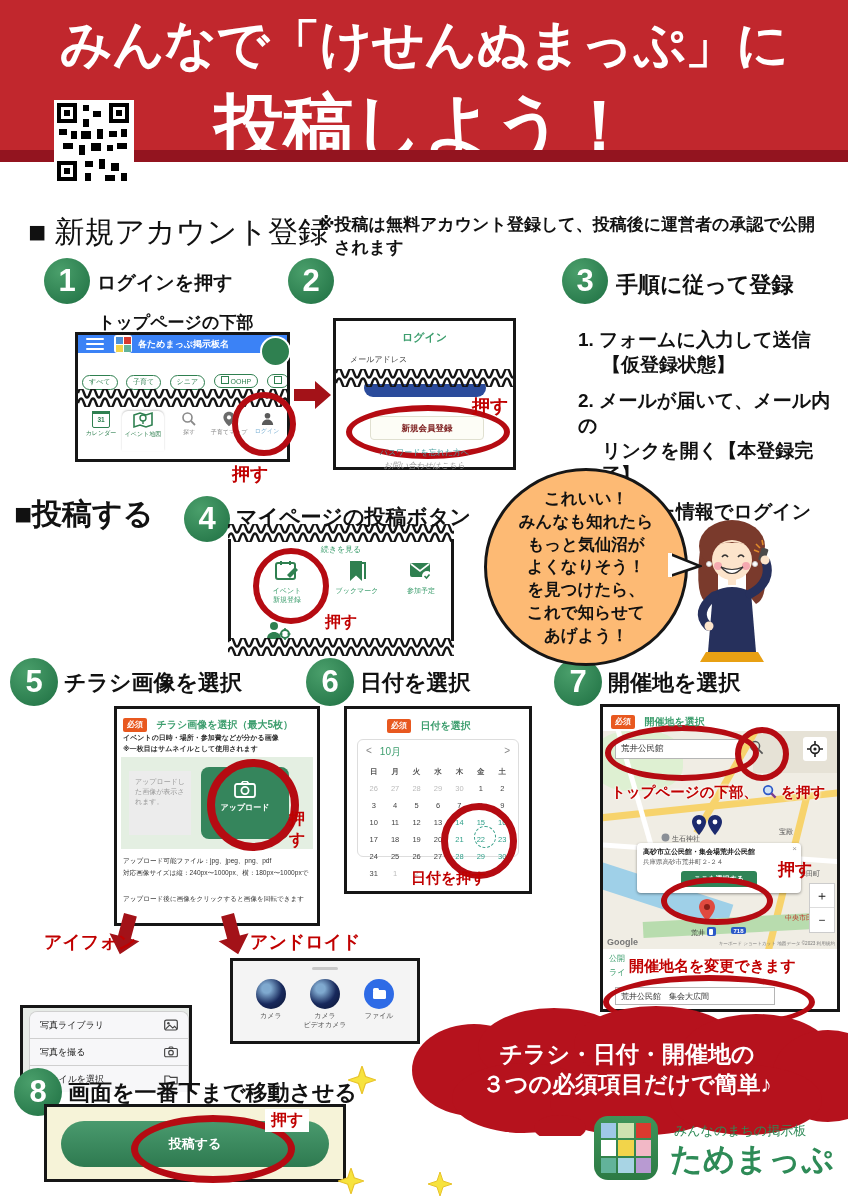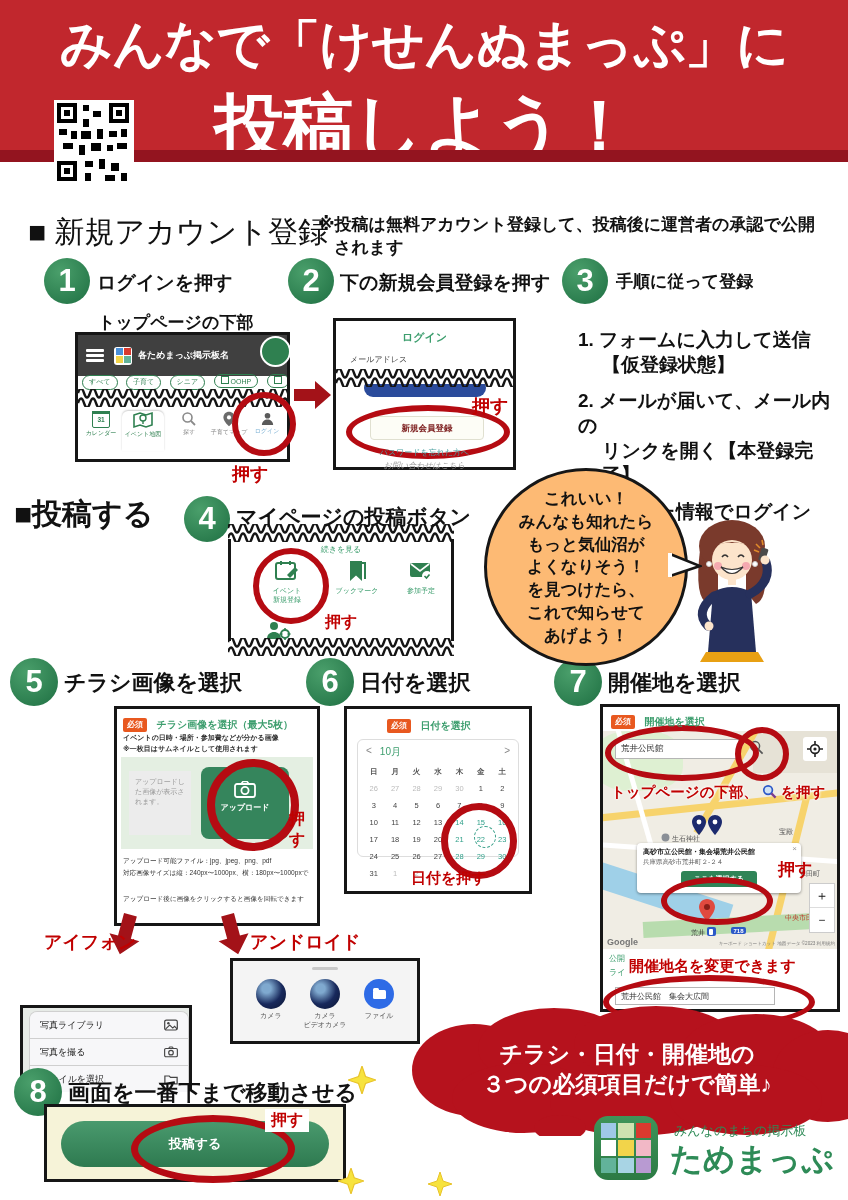--- a/index.html
+++ b/index.html
@@ -15,21 +15,21 @@
   
   .num{position:absolute;width:46px;height:46px;border-radius:50%;
        background:radial-gradient(circle at 35% 30%, #4a9f6b, #1e6f42);
        color:#fff;font-size:31px;font-weight:bold;display:flex;align-items:center;justify-content:center;}
   .step-label{position:absolute;font-weight:bold;color:#111;}
   .press{position:absolute;color:#c00000;font-weight:bold;}
   .ann{position:absolute;border:6px solid #b50b12;border-radius:50%;background:transparent;pointer-events:none;}
   .shot{position:absolute;background:#fff;border:3px solid #161616;box-sizing:border-box;}
   .wave{position:absolute;height:18px;overflow:hidden;pointer-events:none;}
   
-  .ph-head{position:absolute;left:0;top:0;right:0;height:41px;background:#404040;display:flex;align-items:center;}
+  .ph-head{position:absolute;left:0;top:0;right:0;height:18px;background:#3b82f6;display:flex;align-items:center;}
   .burger{width:18px;margin-left:8px;}
   .burger div{height:2.5px;background:#fff;margin:2.5px 0;border-radius:1px;}
   .mini-logo{width:18px;height:18px;background:#fff;border-radius:3px;margin-left:10px;
              display:grid;grid-template-columns:7px 7px;grid-gap:1px;padding:1.5px;box-sizing:border-box;}
   .mini-logo i{display:block;}
   .chip{display:inline-block;border:1.2px solid #2f8050;color:#2f8050;border-radius:9px;
         font-size:7px;padding:1.5px 6px;margin-right:4px;white-space:nowrap;}
   .navitem{position:absolute;top:76px;width:42px;text-align:center;font-size:6px;color:#8a8a8a;}
   .navitem.green{color:#2f8050;}
   .cal-ic{width:16px;height:15px;border:1.5px solid #2f8050;border-radius:2px;margin:0 auto 1px;
@@ -117,23 +117,22 @@
 
   <div class="abs" style="left:28px;top:212px;font-size:30px;font-weight:normal;">■ 新規アカウント登録</div>
   <div class="abs" style="left:318px;top:214px;font-size:17px;font-weight:bold;line-height:1.35;">
     <div>※投稿は無料アカウント登録して、投稿後に運営者の承認で公開</div>
     <div style="margin-left:16px;">されます</div>
   </div>
 
   <div class="num" style="left:44px;top:258px;">1</div>
   <div class="step-label" style="left:97px;top:270px;font-size:19px;">ログインを押す</div>
   <div class="num" style="left:288px;top:258px;">2</div>
-  <div class="step-label" style="left:340px;top:270px;font-size:19px;">下の新規会員登録を押す</div>
   <div class="num" style="left:562px;top:258px;">3</div>
-  <div class="step-label" style="left:616px;top:270px;font-size:17px;">手順に従って登録</div>
+  <div class="step-label" style="left:616px;top:270px;font-size:22px;">手順に従って登録</div>
 
   <div class="step-label" style="left:98px;top:311px;font-size:17px;">トップページの下部</div>
 
   <div class="shot" style="left:75px;top:332px;width:215px;height:130px;">
     <div class="ph-head">
       <div class="burger">
           <div></div>
           <div></div>
           <div></div>
         </div>

